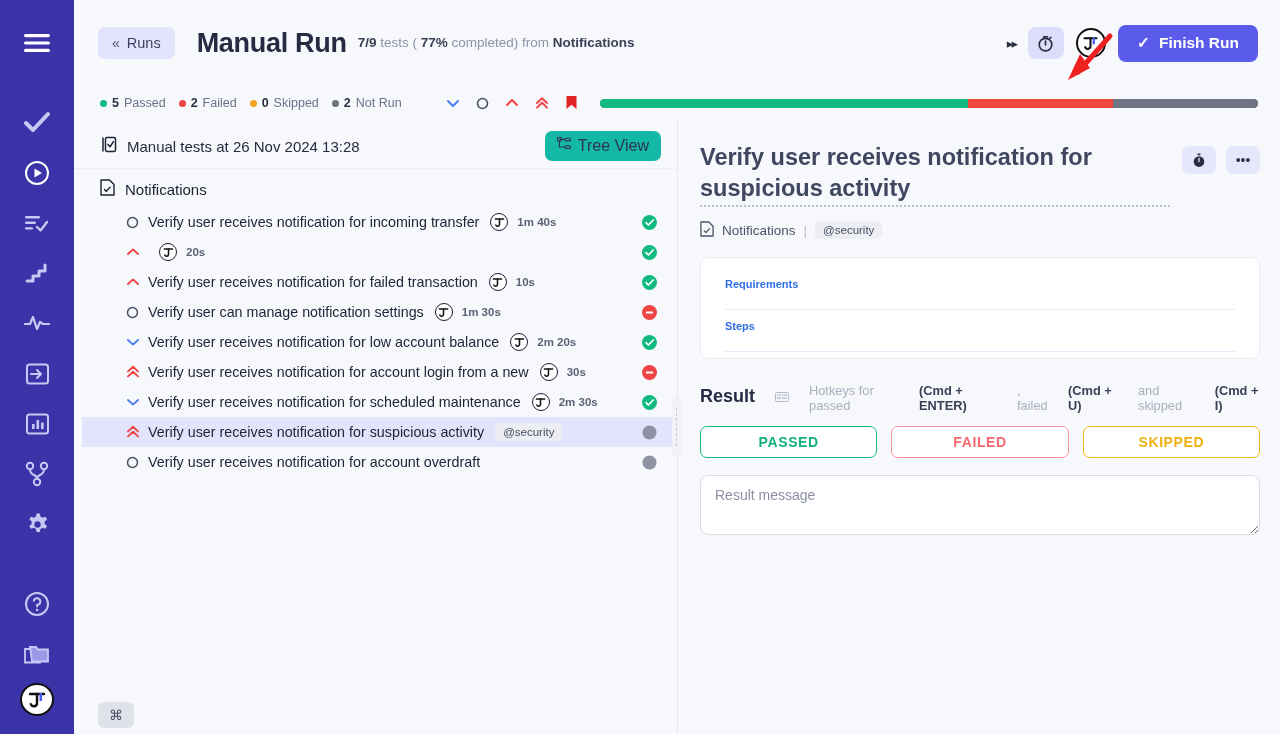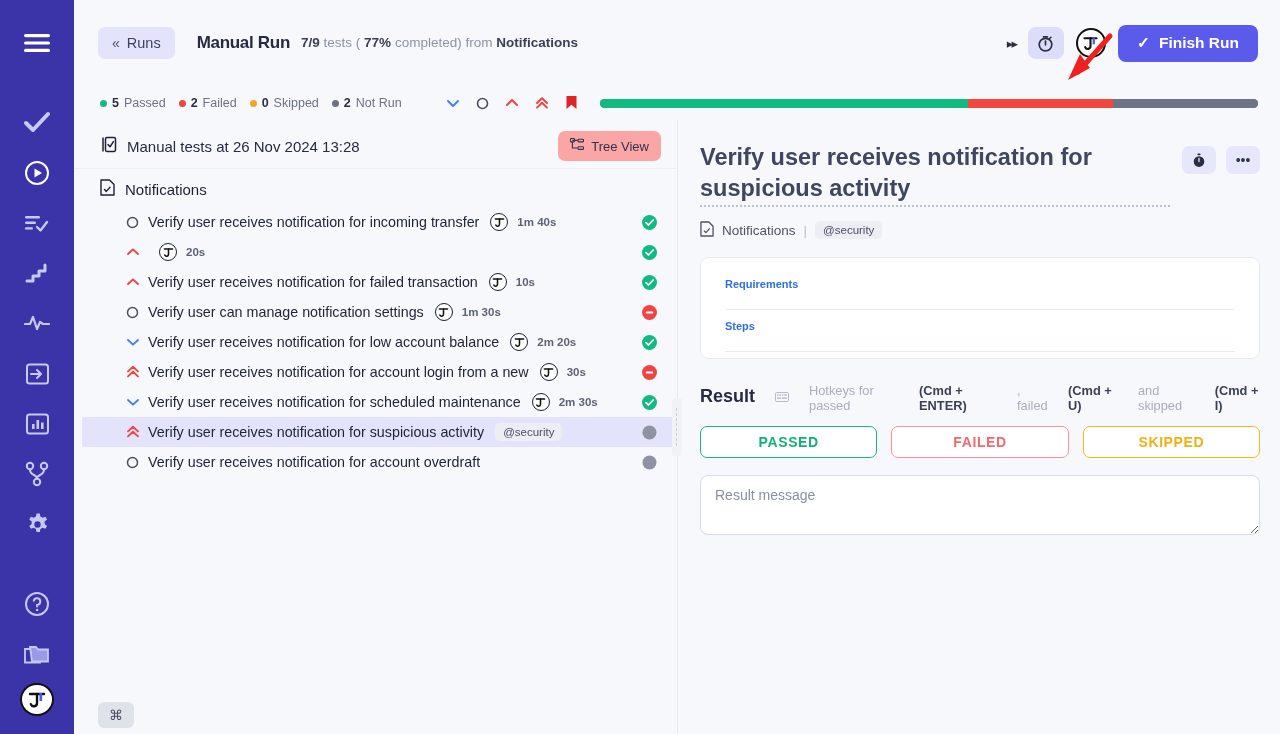--- a/index.html
+++ b/index.html
@@ -48,21 +48,21 @@
   .back-btn {
     background: #e3e4fb; color: #3c3f63;
     border-radius: 7px; height: 32px;
     display: flex; align-items: center; gap: 7px;
     padding: 0 14px; font-size: 14.5px; cursor: pointer;
     border: none;
     font-family: "Liberation Sans", sans-serif;
   }
   .back-btn .chev { font-size: 14px; color: #4c4f70; }
   .page-title {
-    font-size: 17px; font-weight: bold; letter-spacing: -0.3px;
+    font-size: 27px; font-weight: bold; letter-spacing: -0.3px;
     color: #262a42; margin-left: 22px;
   }
   .title-meta { font-size: 13.5px; color: #8d93a8; margin-left: 11px; padding-bottom: 2px; }
   .title-meta b { color: #3b4056; font-weight: bold; }
   .topbar-right { margin-left: auto; display: flex; align-items: center; gap: 12px; }
   .ff-icon { color: #2b2f42; font-size: 13px; cursor: pointer; letter-spacing: -2px; }
   .icon-btn {
     width: 36px; height: 32px; border-radius: 8px;
     background: #dcddfb; border: none;
     display: flex; align-items: center; justify-content: center; cursor: pointer;
@@ -105,24 +105,24 @@
     border-right: 1px solid #e7e9f2;
     position: relative;
   }
   .lp-head {
     height: 44px; display: flex; align-items: center;
     padding: 0 16px 0 26px; gap: 10px;
     margin-top: 4px;
   }
   .lp-head .ttl { font-size: 15px; color: #272b40; }
   .tree-btn {
-    margin-left: auto; background: #fca5a5; color: #2f3350;
+    margin-left: auto; background: #14b8a6; color: #2f3350;
     border: none; border-radius: 7px; height: 30px;
     display: flex; align-items: center; gap: 7px; padding: 0 12px;
-    font-size: 13px; cursor: pointer;
+    font-size: 16px; cursor: pointer;
     font-family: "Liberation Sans", sans-serif;
   }
   .suite-row {
     display: flex; align-items: center; gap: 10px;
     padding: 10px 26px 8px 26px; font-size: 15px; color: #1d2133;
     border-top: 1px solid #eceef5;
   }
   .tests { list-style: none; padding-left: 8px; }
   .test-row {
     display: flex; align-items: center;

